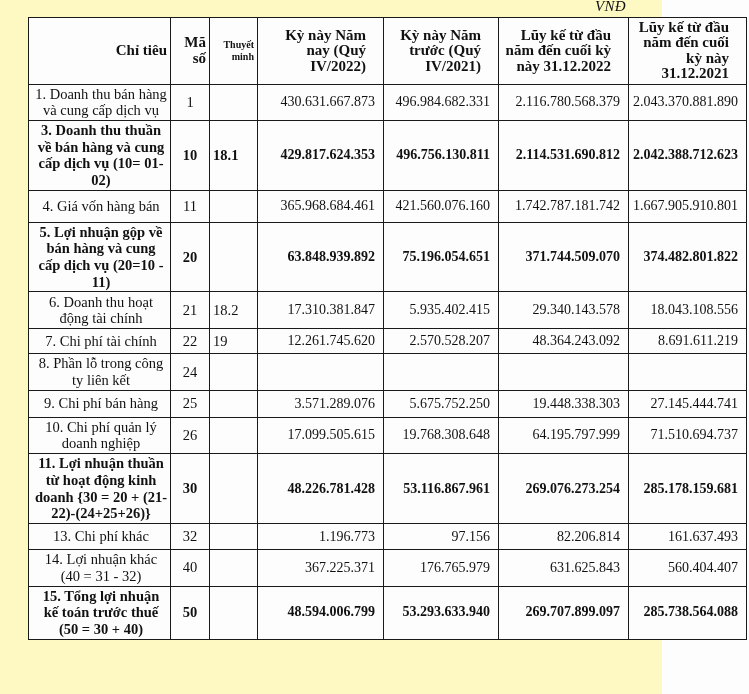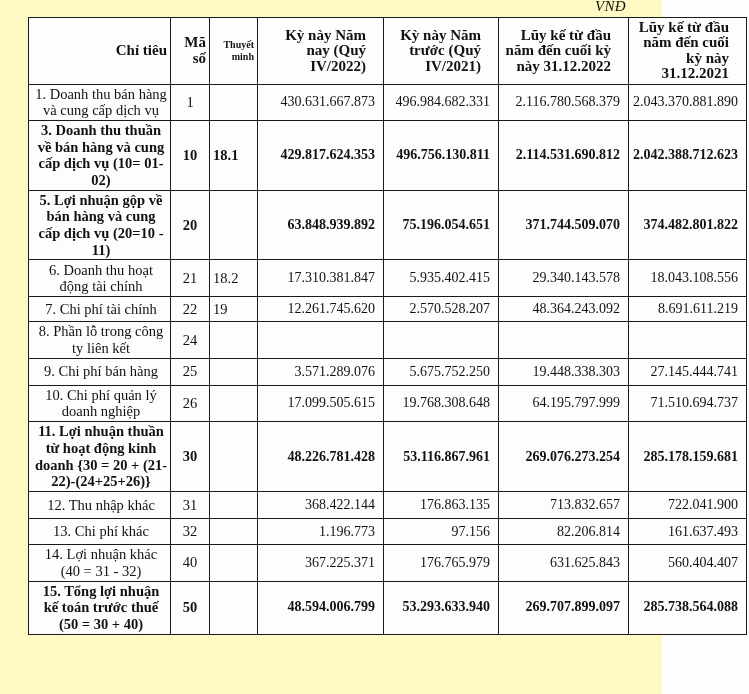--- a/index.html
+++ b/index.html
@@ -72,20 +72,29 @@
         </tr>
         <tr class="bold" style="height: 67px;">
           <td class="c-item">3. Doanh thu thuần về bán hàng và cung cấp dịch vụ (10= 01-02)</td>
           <td class="c-code">10</td>
           <td class="c-note">18.1</td>
           <td class="c-num">429.817.624.353</td>
           <td class="c-num">496.756.130.811</td>
           <td class="c-num">2.114.531.690.812</td>
           <td class="c-num">2.042.388.712.623</td>
         </tr>
+        <tr style="height: 32px;">
+          <td class="c-item">4. Giá vốn hàng bán</td>
+          <td class="c-code">11</td>
+          <td class="c-note"></td>
+          <td class="c-num">365.968.684.461</td>
+          <td class="c-num">421.560.076.160</td>
+          <td class="c-num">1.742.787.181.742</td>
+          <td class="c-num">1.667.905.910.801</td>
+        </tr>
         <tr class="bold" style="height: 49px;">
           <td class="c-item">5. Lợi nhuận gộp về bán hàng và cung cấp dịch vụ (20=10 - 11)</td>
           <td class="c-code">20</td>
           <td class="c-note"></td>
           <td class="c-num">63.848.939.892</td>
           <td class="c-num">75.196.054.651</td>
           <td class="c-num">371.744.509.070</td>
           <td class="c-num">374.482.801.822</td>
         </tr>
         <tr style="height: 37px;">
@@ -135,29 +144,20 @@
         </tr>
         <tr class="bold" style="height: 70px;">
           <td class="c-item">11. Lợi nhuận thuần từ hoạt động kinh doanh {30 = 20 + (21-22)-(24+25+26)}</td>
           <td class="c-code">30</td>
           <td class="c-note"></td>
           <td class="c-num">48.226.781.428</td>
           <td class="c-num">53.116.867.961</td>
           <td class="c-num">269.076.273.254</td>
           <td class="c-num">285.178.159.681</td>
         </tr>
-        <tr style="height: 27px;">
-          <td class="c-item">12. Thu nhập khác</td>
-          <td class="c-code">31</td>
-          <td class="c-note"></td>
-          <td class="c-num">368.422.144</td>
-          <td class="c-num">176.863.135</td>
-          <td class="c-num">713.832.657</td>
-          <td class="c-num">722.041.900</td>
-        </tr>
         <tr style="height: 26px;">
           <td class="c-item">13. Chi phí khác</td>
           <td class="c-code">32</td>
           <td class="c-note"></td>
           <td class="c-num">1.196.773</td>
           <td class="c-num">97.156</td>
           <td class="c-num">82.206.814</td>
           <td class="c-num">161.637.493</td>
         </tr>
         <tr style="height: 35px; margin-top: 45px;">

